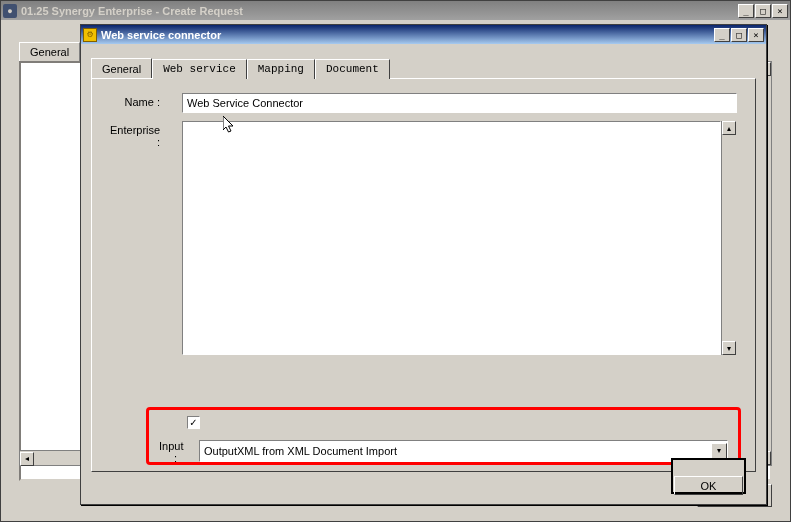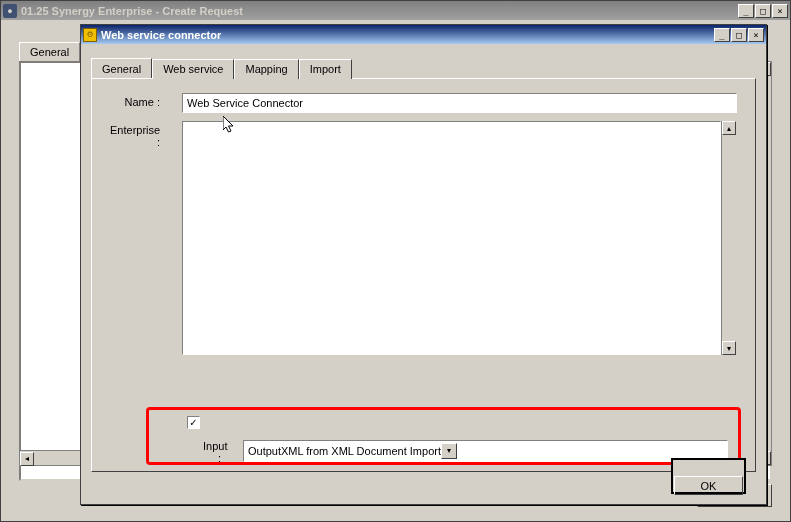--- a/index.html
+++ b/index.html
@@ -29,37 +29,37 @@
 
 .dialog { position: absolute; left: 80px; top: 24px; width: 687px; height: 481px; background: #d4d0c8; border: 1px solid #404040; box-shadow: 1px 1px 0 #000; }
 .dialog-titlebar { height: 19px; background: linear-gradient(#0a246a, #a6caf0); display: flex; align-items: center; padding: 0 2px; color: #fff; }
 .dialog-titlebar .icon { width: 14px; height: 14px; background: #f0c000; border: 1px solid #806000; margin-right: 4px; display: flex; align-items: center; justify-content: center; font-size: 8px; color: #806000; }
 .dialog-titlebar .title { flex: 1; font-weight: bold; }
 
 .dialog-body { padding: 14px 10px; position: relative; height: calc(100% - 19px); }
 .tabs { display: flex; position: relative; z-index: 2; }
 .tab { padding: 3px 10px; border: 1px solid #808080; border-bottom: none; background: #d4d0c8; position: relative; top: 1px; }
 .tab.active { border-color: #fff #404040 transparent #fff; background: #d4d0c8; z-index: 3; padding-top: 4px; top: 0; }
-.tab:not(.active) { border-top-color: #fff; border-left-color: #fff; border-right-color: #404040; }
+.tab:not(.active) { border-top-color: #fff; border-left-color: #fff; border-right-color: #404040; font-family: Liberation Mono, monospace; }
 
 .tab-panel { border: 1px solid; border-color: #fff #404040 #404040 #fff; padding: 14px 18px 50px 18px; height: 394px; position: relative; }
 
 .form-row { display: flex; align-items: flex-start; margin-bottom: 8px; }
 .form-label { width: 72px; text-align: right; padding-right: 22px; padding-top: 3px; }
 .text-input { flex: 1; height: 20px; border: 1px solid; border-color: #808080 #fff #fff #808080; background: #fff; padding: 2px 4px; font-family: inherit; font-size: 11px; }
 .textarea { flex: 1; height: 234px; border: 1px solid; border-color: #808080 #fff #fff #808080; background: #fff; padding: 2px 4px; resize: none; font-family: inherit; font-size: 11px; }
 .textarea-scroll { width: 16px; height: 234px; background: #d4d0c8; border-left: 1px solid #808080; position: relative; }
 .textarea-scroll .scroll-arrow:last-child { position: absolute; bottom: 0; }
 
 .highlight-box { position: absolute; left: 54px; right: 14px; bottom: 6px; height: 58px; border: 3px solid #ff0000; border-radius: 4px; padding: 6px 10px; }
 .checkbox-row { display: flex; align-items: center; margin-bottom: 8px; padding-left: 28px; }
 .checkbox { width: 13px; height: 13px; background: #fff; border: 1px solid; border-color: #808080 #fff #fff #808080; margin-right: 6px; display: flex; align-items: center; justify-content: center; font-size: 10px; line-height: 1; }
-.input-row { display: flex; align-items: center; margin-left: 44px; }
+.input-row { display: flex; align-items: center; }
 .input-row .form-label { width: 40px; }
-.select { flex: 1; height: 16px; border: 1px solid; border-color: #808080 #fff #fff #808080; background: #fff; padding: 10px 4px; display: flex; align-items: center; }
+.select { flex: 1; height: 16px; border: 1px solid; border-color: #808080 #fff #fff #808080; background: #fff; padding: 10px 4px; display: flex; align-items: center; justify-content: space-between; }
 .select-arrow { width: 16px; height: 16px; background: #d4d0c8; border: 1px solid; border-color: #fff #404040 #404040 #fff; display: flex; align-items: center; justify-content: center; font-size: 8px; margin: -2px -4px -2px 0; }
 
 .dialog-footer { position: absolute; right: 20px; bottom: 10px; display: flex; gap: 6px; }
 .btn.default { border: 2px solid #000; padding: 16px 12px; }
 .btn.default .inner { border: 1px solid; border-color: #fff #404040 #404040 #fff; height: 19px; display: flex; align-items: center; justify-content: center; margin: 0 -11px; padding: 0 20px; }
 
 .cursor { position: absolute; left: 142px; top: 72px; font-size: 16px; color: #000; pointer-events: none; z-index: 100; }
 .cursor svg { width: 14px; height: 18px; }
 </style>
 </head>
@@ -100,21 +100,21 @@
       <div class="win-btn">_</div>
       <div class="win-btn">□</div>
       <div class="win-btn">×</div>
     </div>
   </div>
   <div class="dialog-body">
     <div class="tabs">
       <div class="tab active">General</div>
       <div class="tab">Web service</div>
       <div class="tab">Mapping</div>
-      <div class="tab">Import</div>
+      <div class="tab">Document</div>
     </div>
     <div class="tab-panel">
       <div class="form-row">
         <div class="form-label">Name :</div>
         <input class="text-input" value="Web Service Connector" style="">
       </div>
       <div class="form-row">
         <div class="form-label">Enterprise :</div>
         <textarea class="textarea" style=""></textarea>
         <div class="textarea-scroll">

